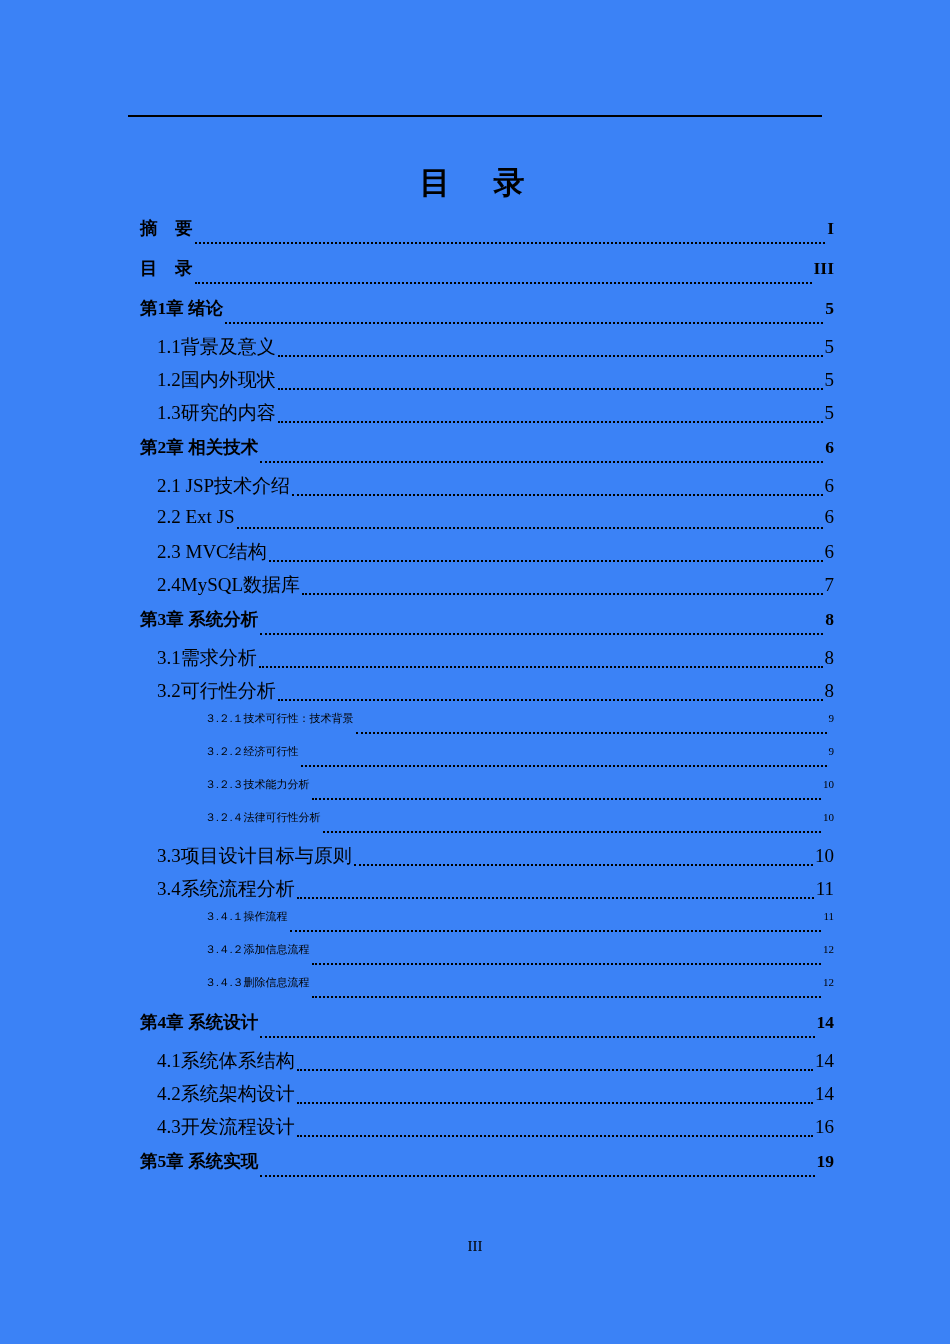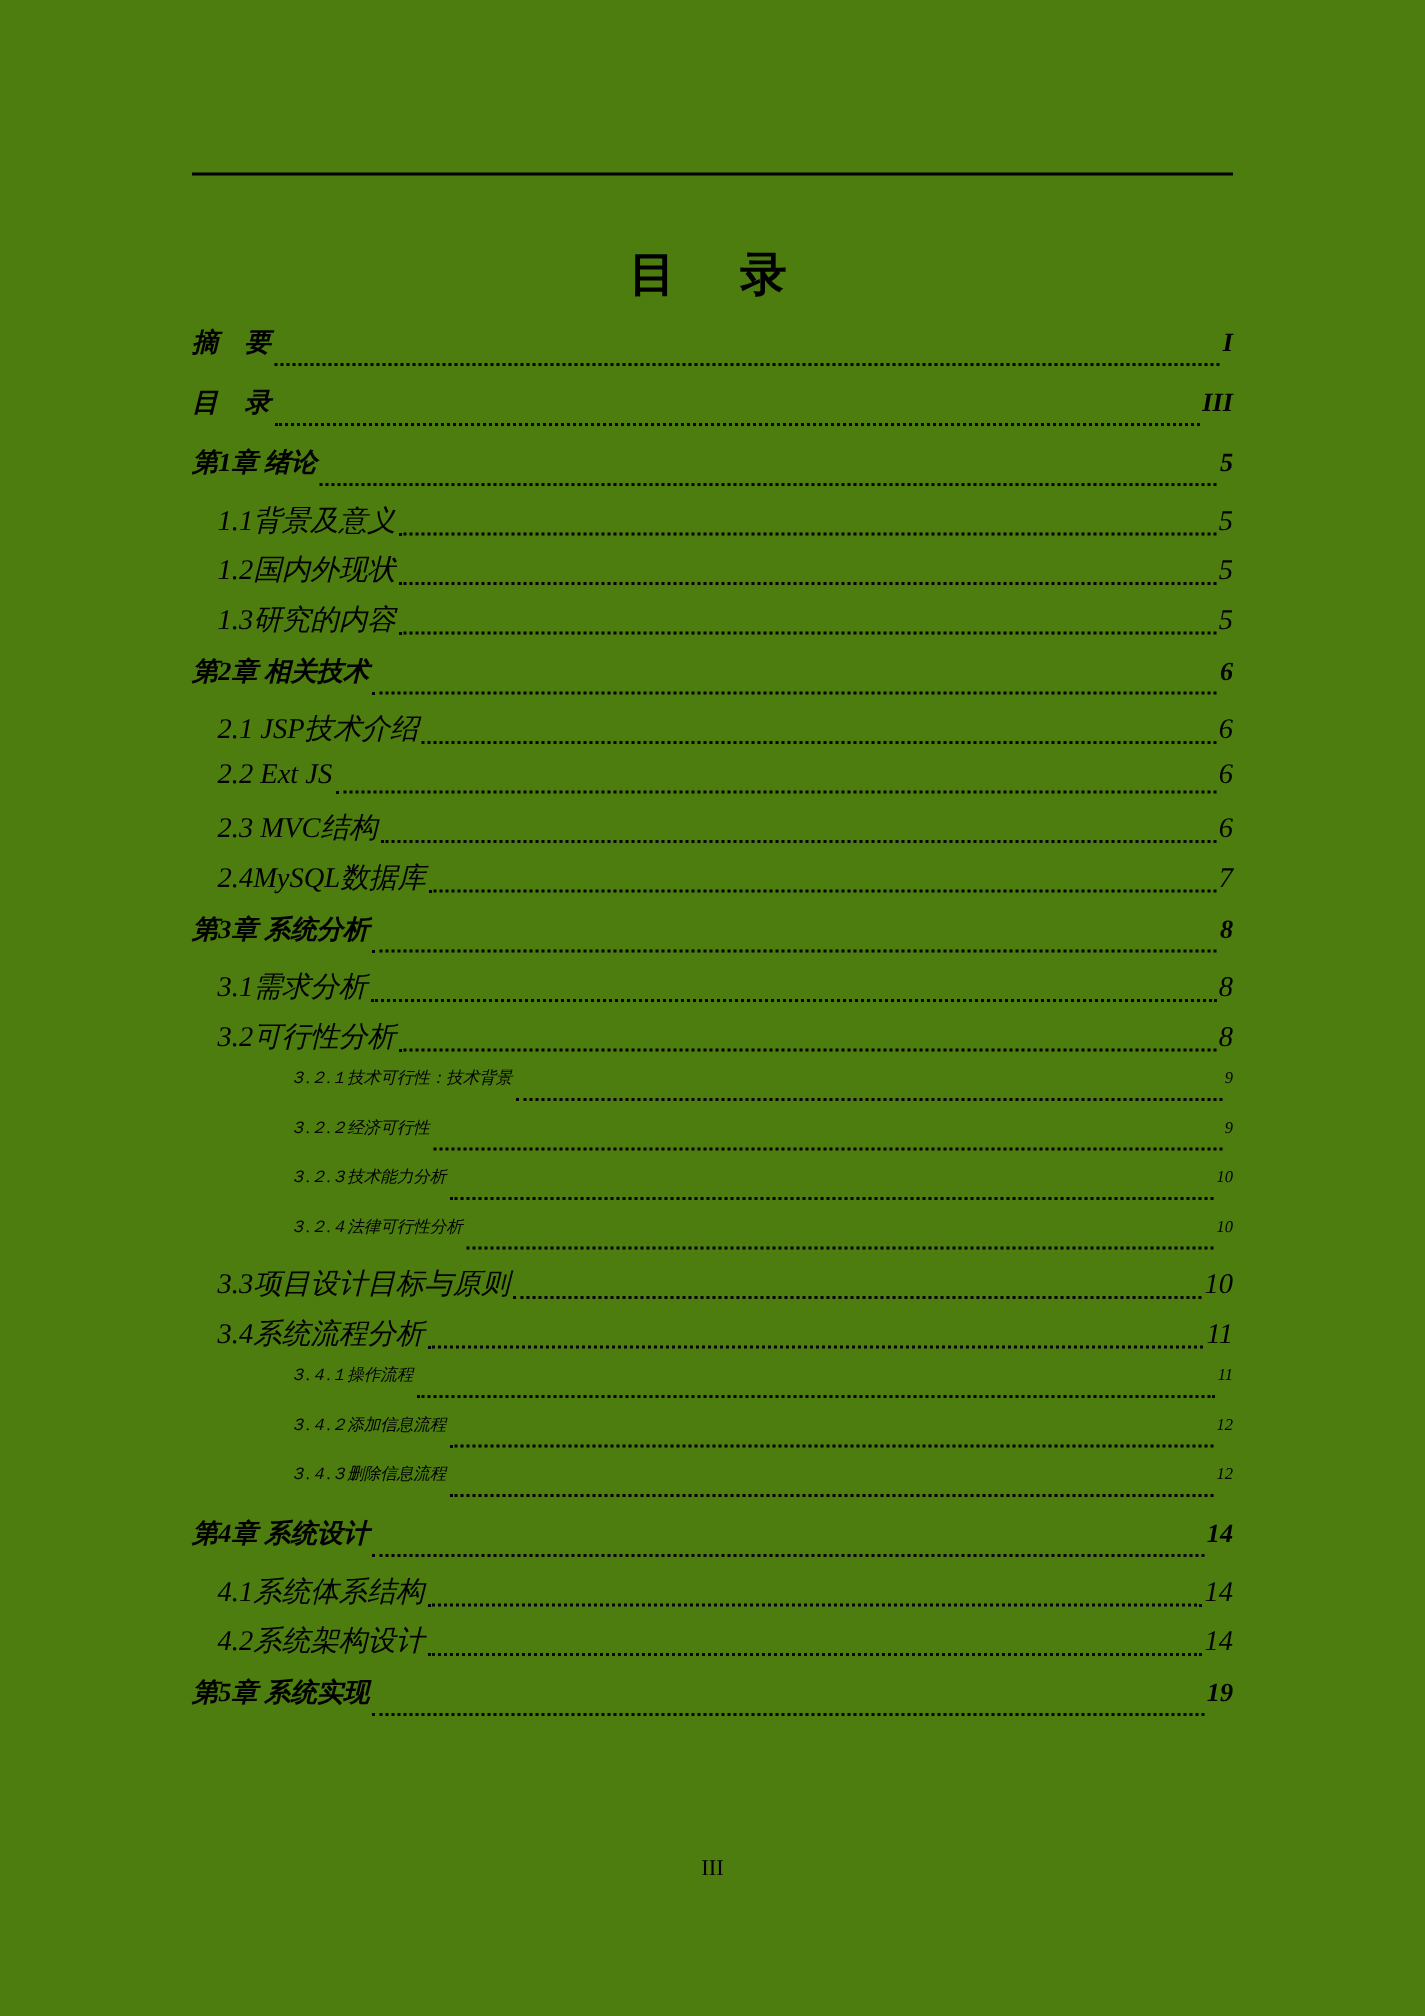--- a/index.html
+++ b/index.html
@@ -8,21 +8,21 @@
     width: 950px;
     height: 1344px;
     font-family: "Liberation Serif", "DejaVu Serif", serif;
     color: #000000;
     position: relative;
   }
   .page {
     position: relative;
     width: 950px;
     height: 1344px;
-    background: #4d7c0f;
+    background: #3b82f6;
     overflow: hidden;
   }
   .header-rule {
     position: absolute;
     top: 115px;
     left: 128px;
     width: 694px;
     height: 0;
     border: none;
     border-top: 2px solid #000000;
@@ -33,23 +33,22 @@
     left: 0;
     width: 100%;
     text-align: center;
     font-size: 31px;
     font-weight: bold;
     letter-spacing: 6px;
   }
   .toc {
     position: absolute;
     top: 208px;
-    left: 128px;
+    left: 140px;
     width: 694px;
-    font-style: italic;
   }
   .toc-row {
     display: flex;
     align-items: baseline;
     width: 100%;
   }
   .toc-row.chapter {
     height: 40px;
     padding-top: 8px;
     font-weight: bold;
@@ -215,20 +214,25 @@
       <div class="toc-row section">
         <span class="toc-label">4.1系统体系结构</span>
         <span class="toc-dots"></span>
         <span class="toc-page">14</span>
       </div>
       <div class="toc-row section">
         <span class="toc-label">4.2系统架构设计</span>
         <span class="toc-dots"></span>
         <span class="toc-page">14</span>
       </div>
+      <div class="toc-row section">
+        <span class="toc-label">4.3开发流程设计</span>
+        <span class="toc-dots"></span>
+        <span class="toc-page">16</span>
+      </div>
       <div class="toc-row chapter">
         <span class="toc-label">第5章  系统实现</span>
         <span class="toc-dots"></span>
         <span class="toc-page">19</span>
       </div>
     </div>
   <div class="footer">III</div>
 </div>
 
 </body></html>

